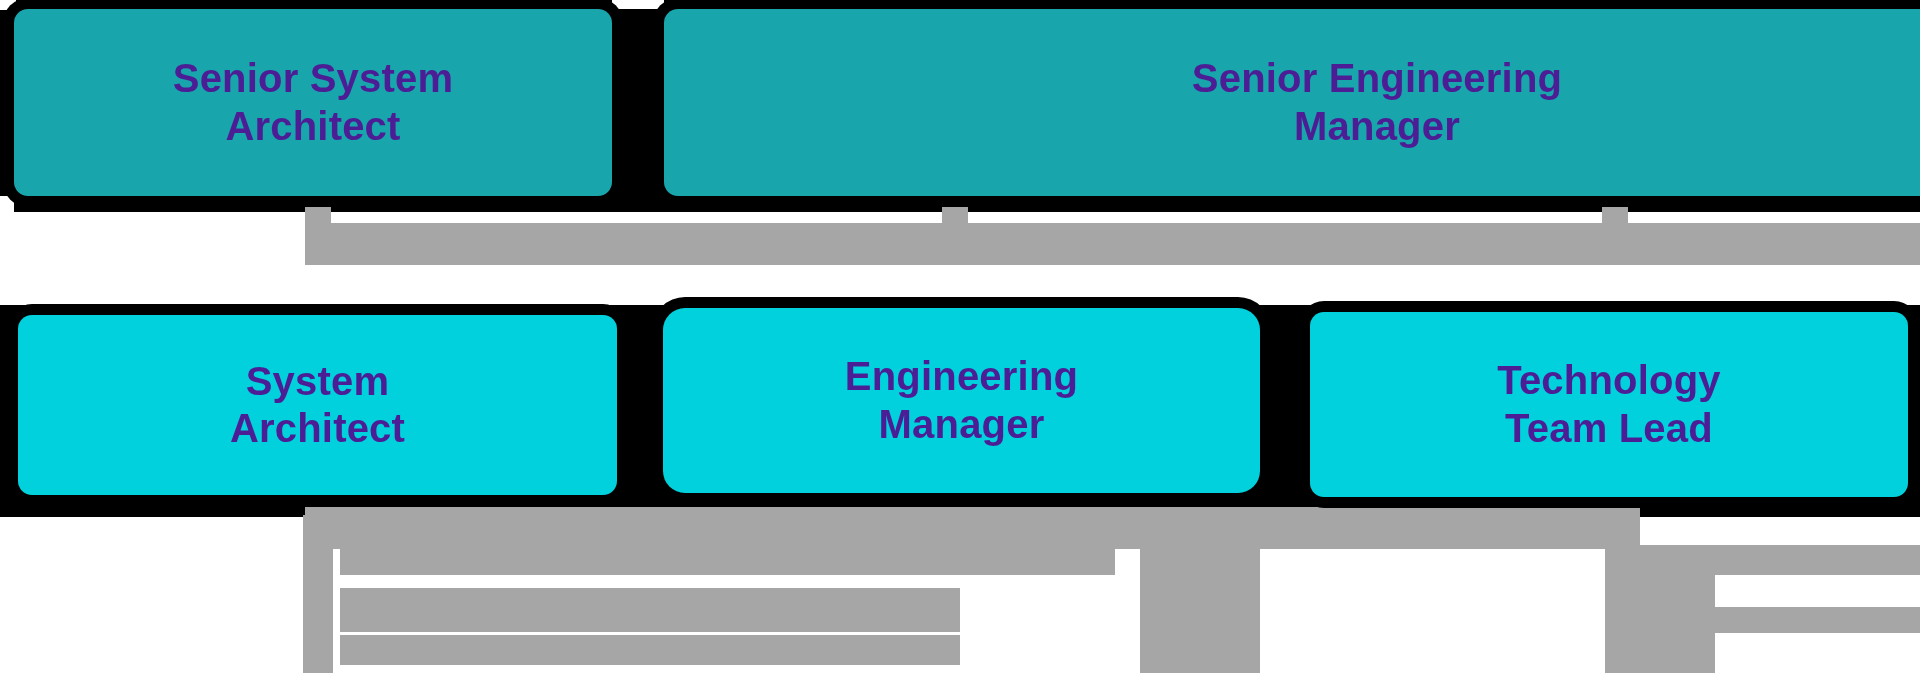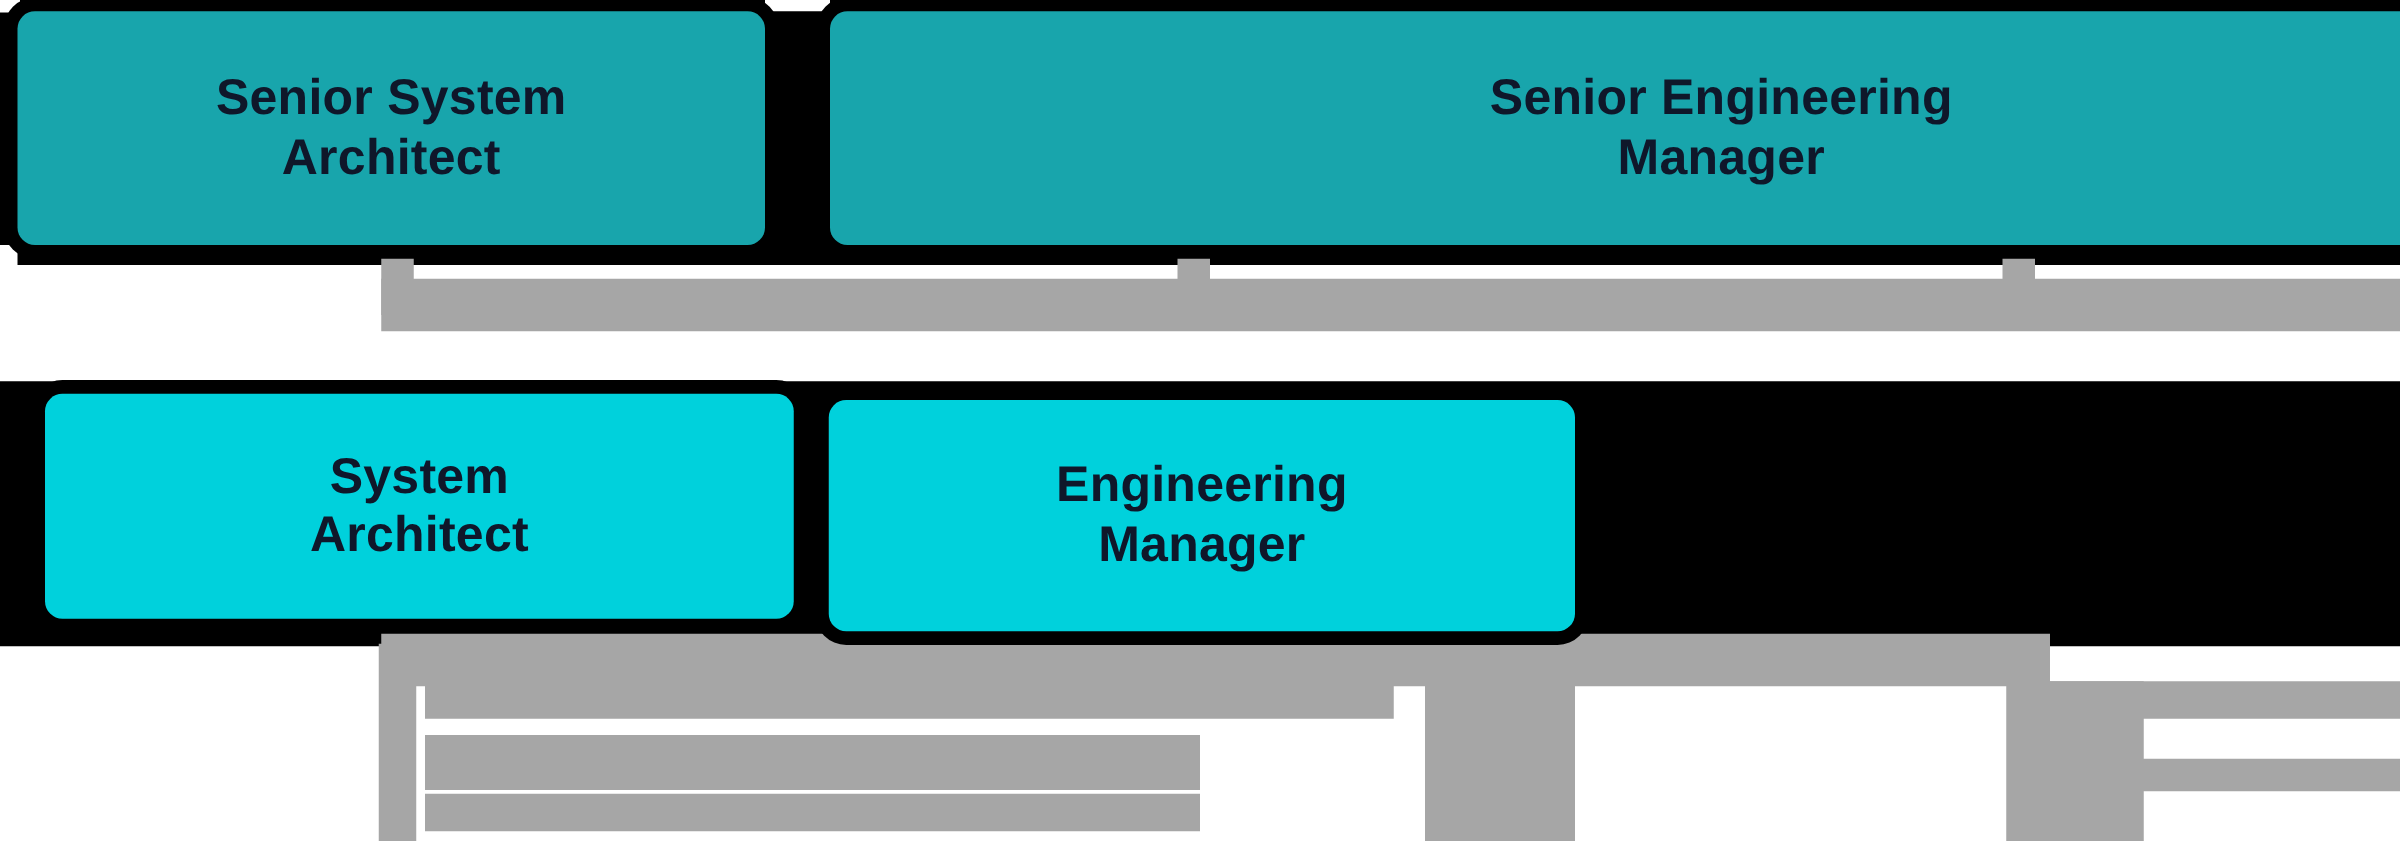--- a/index.html
+++ b/index.html
@@ -29,21 +29,21 @@
 
   
   .node {
     position: absolute;
     box-sizing: border-box;
     border-radius: 14px;
     display: flex;
     align-items: center;
     justify-content: center;
     text-align: center;
-    color: #0f172a;
+    color: #4c1d95;
     font-weight: bold;
     line-height: 1.18;
     letter-spacing: 0.2px;
     padding: 6px 14px;
     
     box-shadow: 0 0 0 11px #000000;
   }
   .node .label {
     display: block;
     white-space: pre-line;
@@ -104,24 +104,28 @@
   <div class="node tier-senior" style="left:14px; top:9px; width:598px; height:187px;">
     <span class="label">Senior System
 Architect</span>
   </div>
 
   <div class="node tier-senior" style="left:664px; top:9px; width:1426px; height:187px;">
     <span class="label">Senior Engineering
 Manager</span>
   </div>
 
-  <div class="node tier-lead" style="left:18px; top:315px; width:599px; height:180px;margin-left:18px;">
+  <div class="node tier-lead" style="left:18px; top:315px; width:599px; height:180px;">
     <span class="label">System
 Architect</span>
   </div>
 
-  <div class="node tier-lead" style="left:663px; top:320px; width:597px; height:185px;">
+  <div class="node tier-lead" style="left:663px; top:308px; width:597px; height:185px;border-radius:22px;">
     <span class="label">Engineering
 Manager</span>
   </div>
 
+  <div class="node tier-lead" style="left:1310px; top:312px; width:598px; height:185px;">
+    <span class="label">Technology
+Team Lead</span>
+  </div>
 
 </div>
 
 </body></html>

